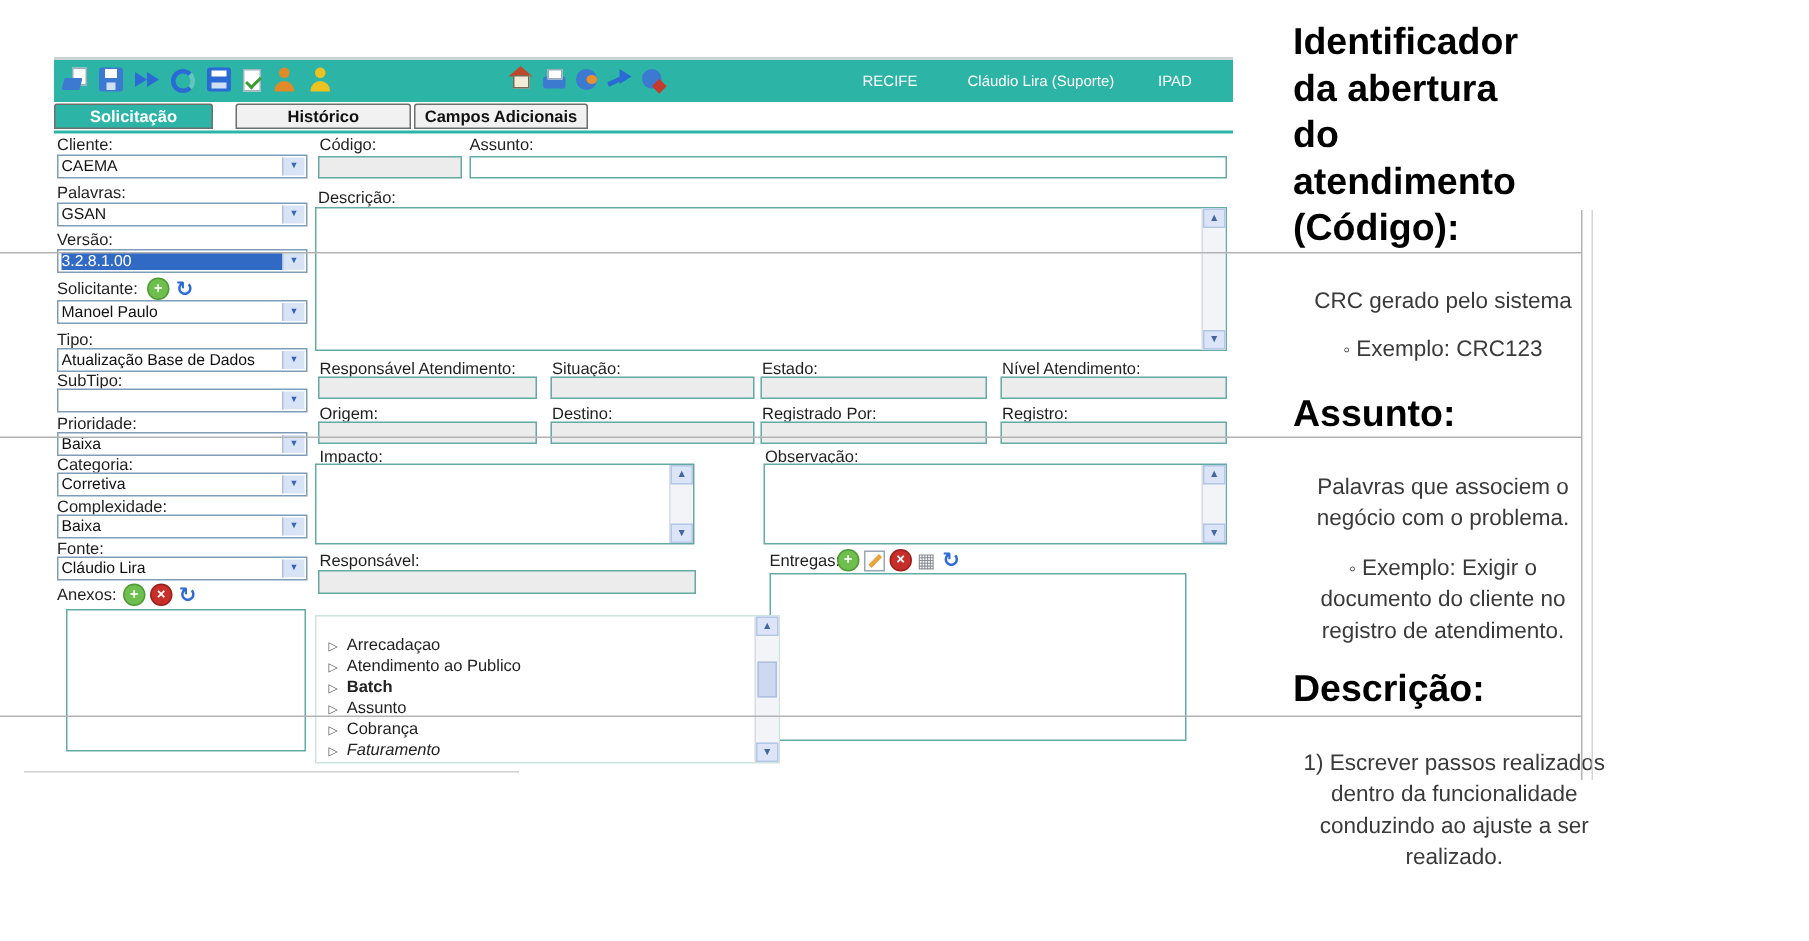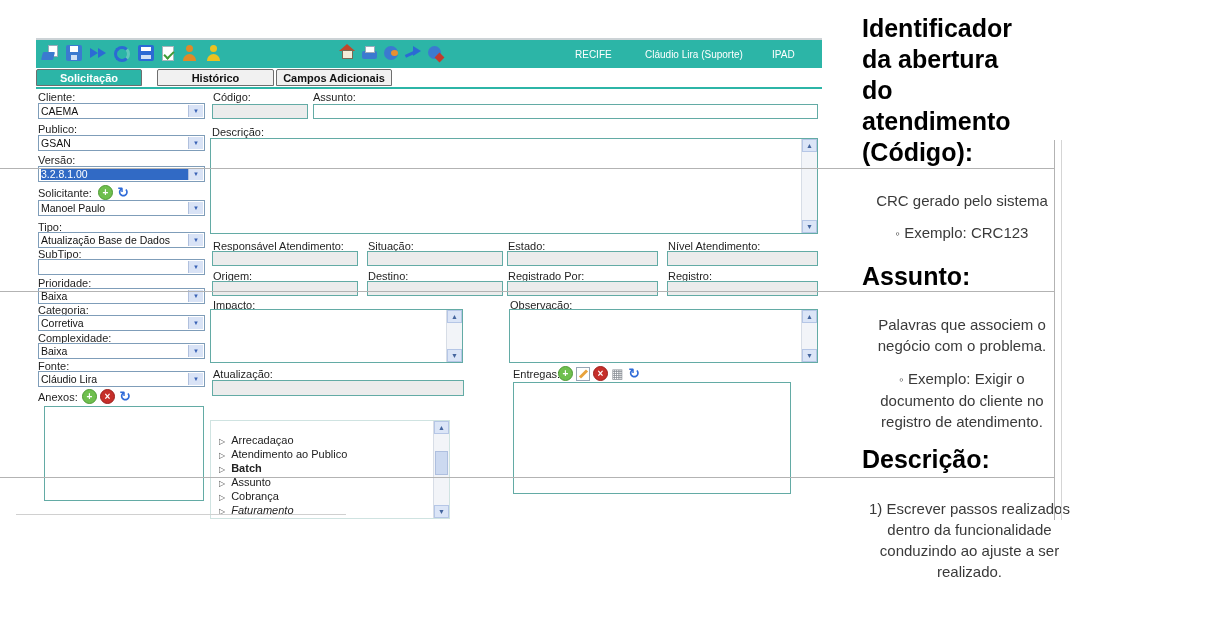--- a/index.html
+++ b/index.html
@@ -116,21 +116,21 @@
 <div class="abs tab" style="left:157px;width:117px;">Histórico</div>
 <div class="abs tab" style="left:276px;width:116px;">Campos Adicionais</div>
 <div class="abs tabline"></div>
 
 <span class="abs lbl" style="left:38px;top:91px;">Cliente:</span>
 <div class="abs sel" style="left:38px;top:103px;">
   <span class="sel-val">CAEMA</span>
   <span class="sel-btn">▼</span>
 </div>
 
-<span class="abs lbl" style="left:38px;top:123px;">Publico:</span>
+<span class="abs lbl" style="left:38px;top:123px;">Palavras:</span>
 <div class="abs sel" style="left:38px;top:135px;">
   <span class="sel-val">GSAN</span>
   <span class="sel-btn">▼</span>
 </div>
 
 <span class="abs lbl" style="left:38px;top:154px;">Versão:</span>
 <div class="abs sel focus" style="left:38px;top:166px;">
   <span class="sel-val">3.2.8.1.00</span>
   <span class="sel-btn">▼</span>
 </div>
@@ -228,34 +228,34 @@
   </div>
 </div>
 <span class="abs lbl" style="left:510px;top:299px;">Observação:</span>
 <div class="abs txa" style="left:509px;top:309px;width:309px;height:54px;">
   <div class="sb">
     <span class="sb-up">▲</span>
     <span class="sb-dn">▼</span>
   </div>
 </div>
 
-<span class="abs lbl" style="left:213px;top:368px;">Atualização:</span>
+<span class="abs lbl" style="left:213px;top:368px;">Responsável:</span>
 <div class="abs inp gray" style="left:212px;top:380px;width:252px;height:16px;"></div>
 
 <span class="abs lbl" style="left:513px;top:368px;">Entregas:</span>
 <div class="abs iconrow" style="left:558px;top:366px;">
   <span class="ic ic-plus">+</span>
   <span class="ic ic-edit"></span>
   <span class="ic ic-del">×</span>
   <span class="ic ic-table">▦</span>
   <span class="ic ic-ref">↻</span>
 </div>
 <div class="abs box" style="left:513px;top:382px;width:278px;height:112px;"></div>
 
-<div class="abs tree" style="left:210px;top:420px;width:240px;height:99px;">
+<div class="abs tree" style="left:210px;top:410px;width:310px;height:99px;">
   <div class="titem" style="top:13px;"><span class="tarrow">▷</span><span>Arrecadaçao</span></div>
   <div class="titem" style="top:27px;"><span class="tarrow">▷</span><span>Atendimento ao Publico</span></div>
   <div class="titem" style="top:41px;font-weight:bold;"><span class="tarrow">▷</span><span>Batch</span></div>
   <div class="titem" style="top:55px;"><span class="tarrow">▷</span><span>Assunto</span></div>
   <div class="titem" style="top:69px;"><span class="tarrow">▷</span><span>Cobrança</span></div>
   <div class="titem" style="top:83px;font-style:italic;"><span class="tarrow">▷</span><span>Faturamento</span></div>
   <div class="sb">
     <span class="sb-up">▲</span>
     <span class="sb-thumb"></span>
     <span class="sb-dn">▼</span>

